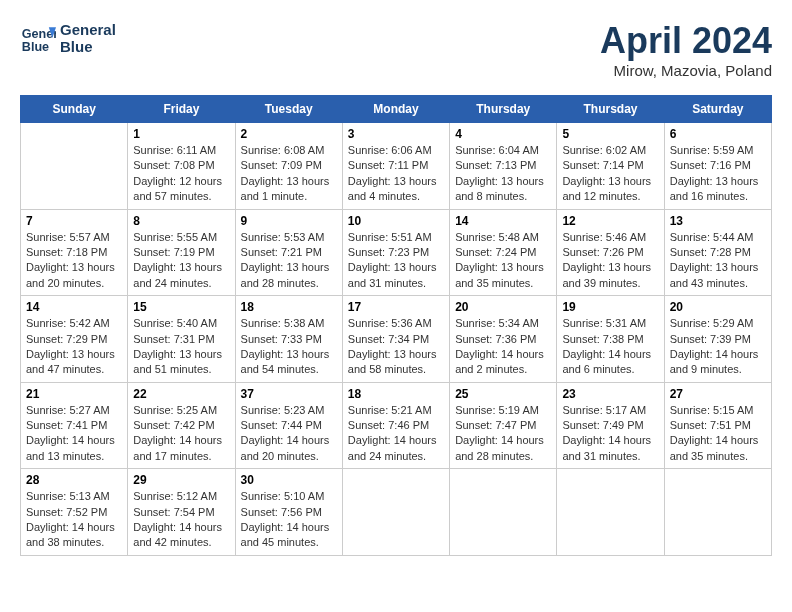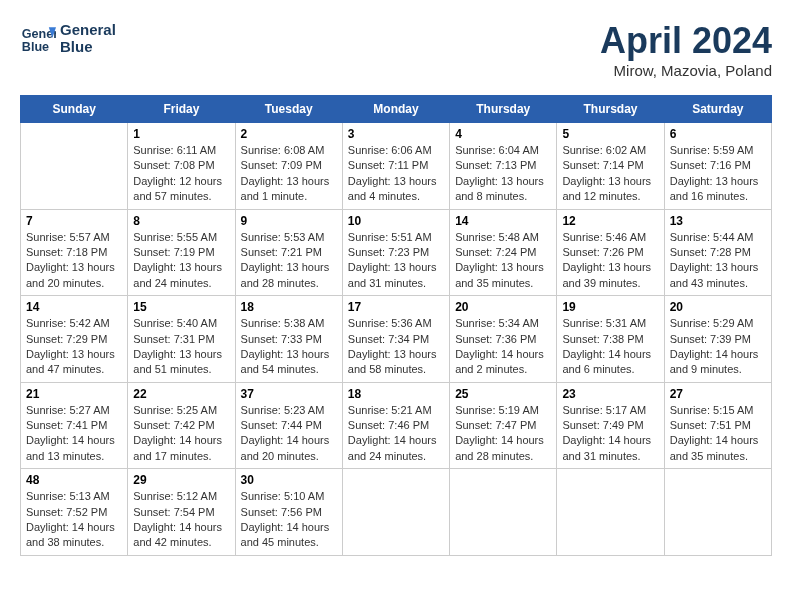--- a/index.html
+++ b/index.html
@@ -220,21 +220,21 @@
           <span class="day-number">23</span>
           <div class="day-info">Sunrise: 5:17 AM<br>Sunset: 7:49 PM<br>Daylight: 14 hours and 31 minutes.</div>
         </td>
         <td>
           <span class="day-number">27</span>
           <div class="day-info">Sunrise: 5:15 AM<br>Sunset: 7:51 PM<br>Daylight: 14 hours and 35 minutes.</div>
         </td>
       </tr>
       <tr>
         <td>
-          <span class="day-number">48</span>
+          <span class="day-number">28</span>
           <div class="day-info">Sunrise: 5:13 AM<br>Sunset: 7:52 PM<br>Daylight: 14 hours and 38 minutes.</div>
         </td>
         <td>
           <span class="day-number">29</span>
           <div class="day-info">Sunrise: 5:12 AM<br>Sunset: 7:54 PM<br>Daylight: 14 hours and 42 minutes.</div>
         </td>
         <td>
           <span class="day-number">30</span>
           <div class="day-info">Sunrise: 5:10 AM<br>Sunset: 7:56 PM<br>Daylight: 14 hours and 45 minutes.</div>
         </td>

